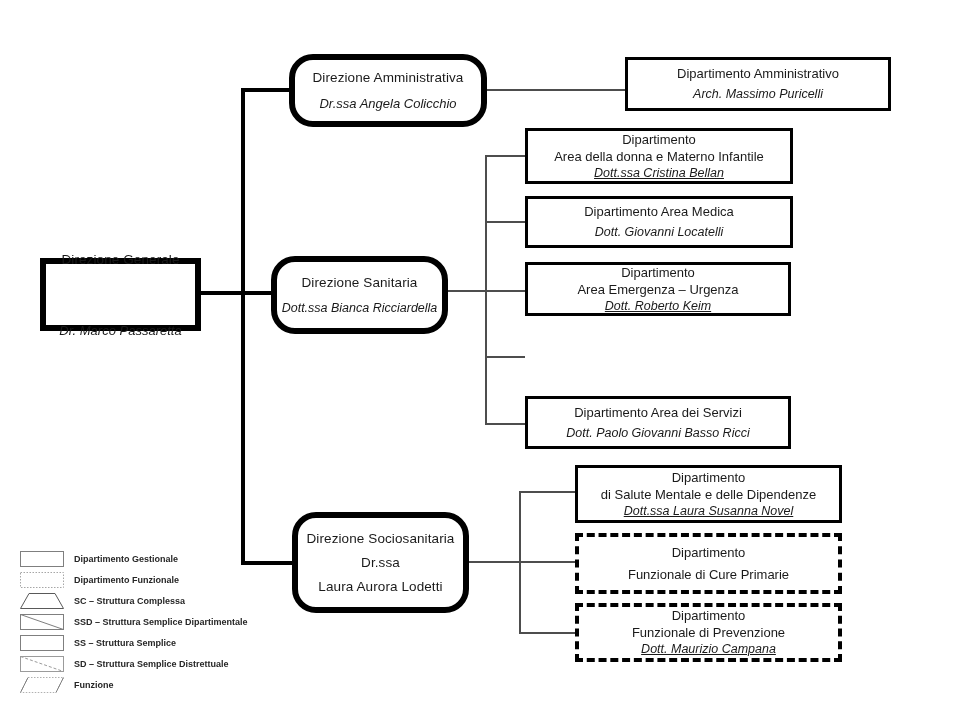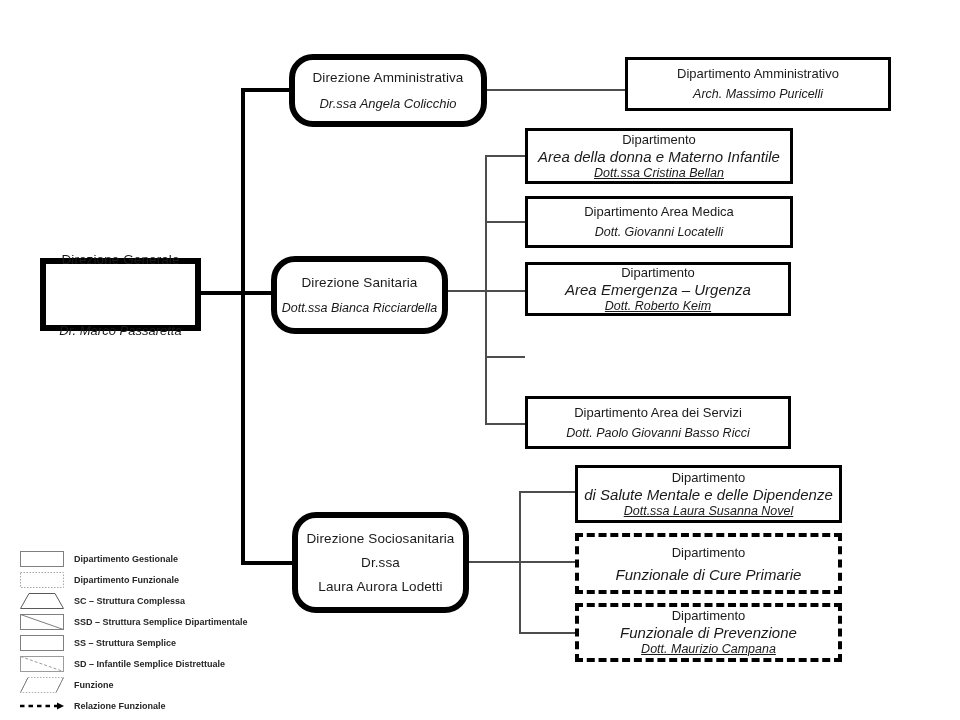--- a/index.html
+++ b/index.html
@@ -14,21 +14,21 @@
   }
   .round   { border:6px solid #000; border-radius:24px; }
   .sqthick { border:6px solid #000; }
   .dept    { border:3px solid #000; }
   .fdept   { border:4px dashed #000; }
   .dirtitle { font-size:13.5px; letter-spacing:.1px; }
   .dirname  { font-size:13px; font-style:italic; white-space:nowrap; }
   .gap12 > * + * { margin-top:11px;text-align:center; }
   .gap8  > * + * { margin-top:9px; }
   .dtitle { font-size:13px; line-height:17px; }
-  .dsub   { font-size:15px; line-height:17px;font-style:italic; }
+  .dsub   { font-size:13px; line-height:17px; }
   .dname  { font-size:12.5px; line-height:17px; font-style:italic; white-space:nowrap; }
   .u      { text-decoration:underline; }
   .lh20 .dtitle, .lh20 .dname { line-height:20px; }
   .hline, .vline { position:absolute; background:#000; }
   .thin { background:#4d4d4d; }
   .legend { position:absolute; left:20px; top:548px;text-align:center; }
   .lrow { display:flex; align-items:center; height:21px; }
   .lrow svg { flex:0 0 auto; display:block; }
   .llabel { margin-left:10px; font-size:9px; font-weight:600; color:#262626; white-space:nowrap; }
 </style>
@@ -150,32 +150,25 @@
       <svg width="44" height="16" viewBox="0 0 44 16">
         <rect x="0.5" y="0.5" width="43" height="15" fill="none" stroke="#7f7f7f" stroke-width="1"></rect>
       </svg>
       <span class="llabel">SS – Struttura Semplice</span>
     </div>
     <div class="lrow">
       <svg width="44" height="16" viewBox="0 0 44 16">
         <rect x="0.5" y="0.5" width="43" height="15" fill="none" stroke="#9b9b9b" stroke-width="1"></rect>
         <line x1="0.5" y1="0.5" x2="43.5" y2="15.5" stroke="#9b9b9b" stroke-width="1" stroke-dasharray="3,2"></line>
       </svg>
-      <span class="llabel">SD – Infantile Semplice Distrettuale</span>
+      <span class="llabel">SD – Struttura Semplice Distrettuale</span>
     </div>
     <div class="lrow">
       <svg width="44" height="16" viewBox="0 0 44 16">
         <polygon points="8,0.5 43.5,0.5 36,15.5 0.5,15.5" fill="none" stroke="#b0b0b0" stroke-width="1" stroke-dasharray="1.5,1.5"></polygon>
         <line x1="8" y1="0.5" x2="0.5" y2="15.5" stroke="#7f7f7f" stroke-width="1"></line>
         <line x1="43.5" y1="0.5" x2="36" y2="15.5" stroke="#7f7f7f" stroke-width="1"></line>
       </svg>
       <span class="llabel">Funzione</span>
     </div>
-    <div class="lrow">
-      <svg width="44" height="16" viewBox="0 0 44 16">
-        <line x1="0" y1="8" x2="37" y2="8" stroke="#000000" stroke-width="2.6" stroke-dasharray="4.5,4"></line>
-        <polygon points="37,4.5 44,8 37,11.5" fill="#000000"></polygon>
-      </svg>
-      <span class="llabel">Relazione Funzionale</span>
-    </div>
   </div>
 
 </div>
 
 </body></html>

